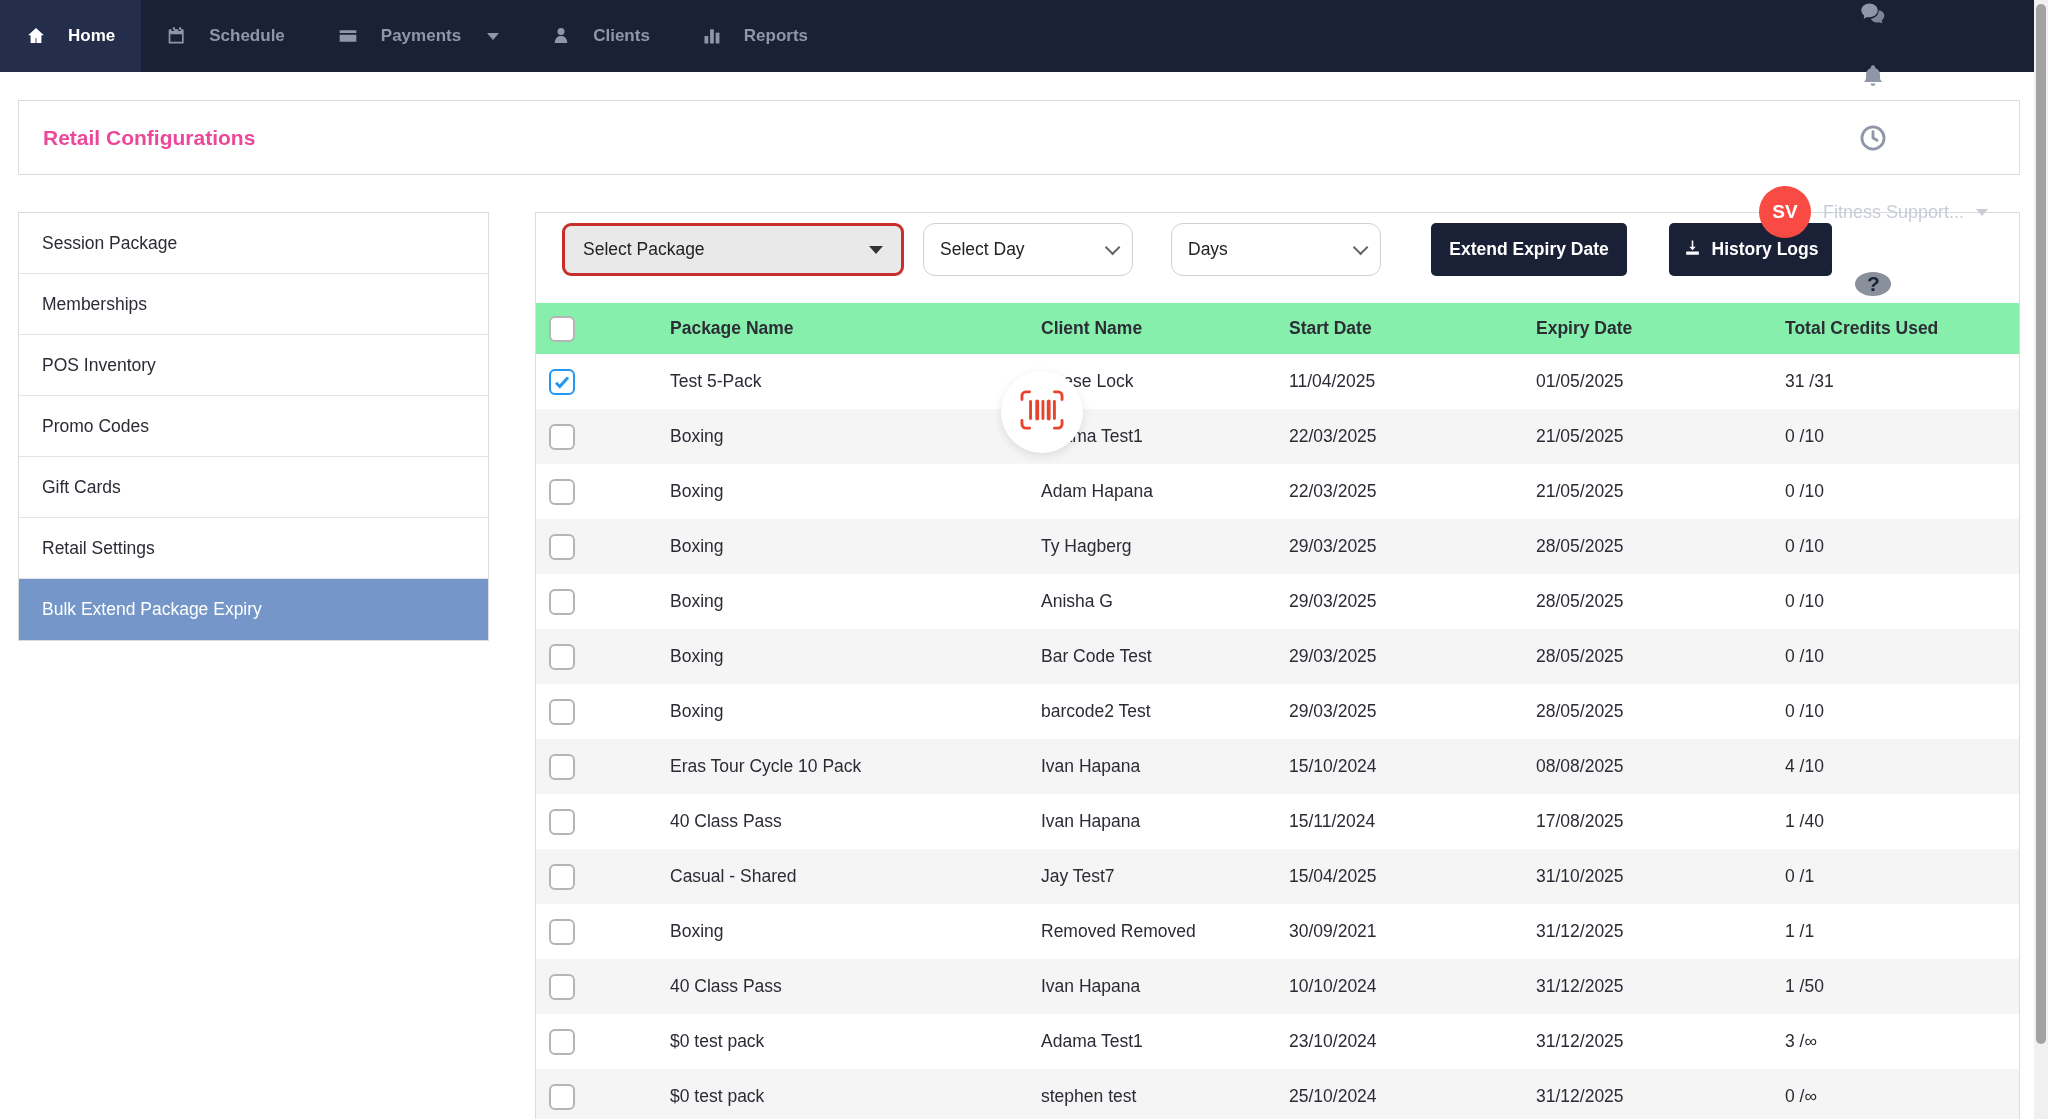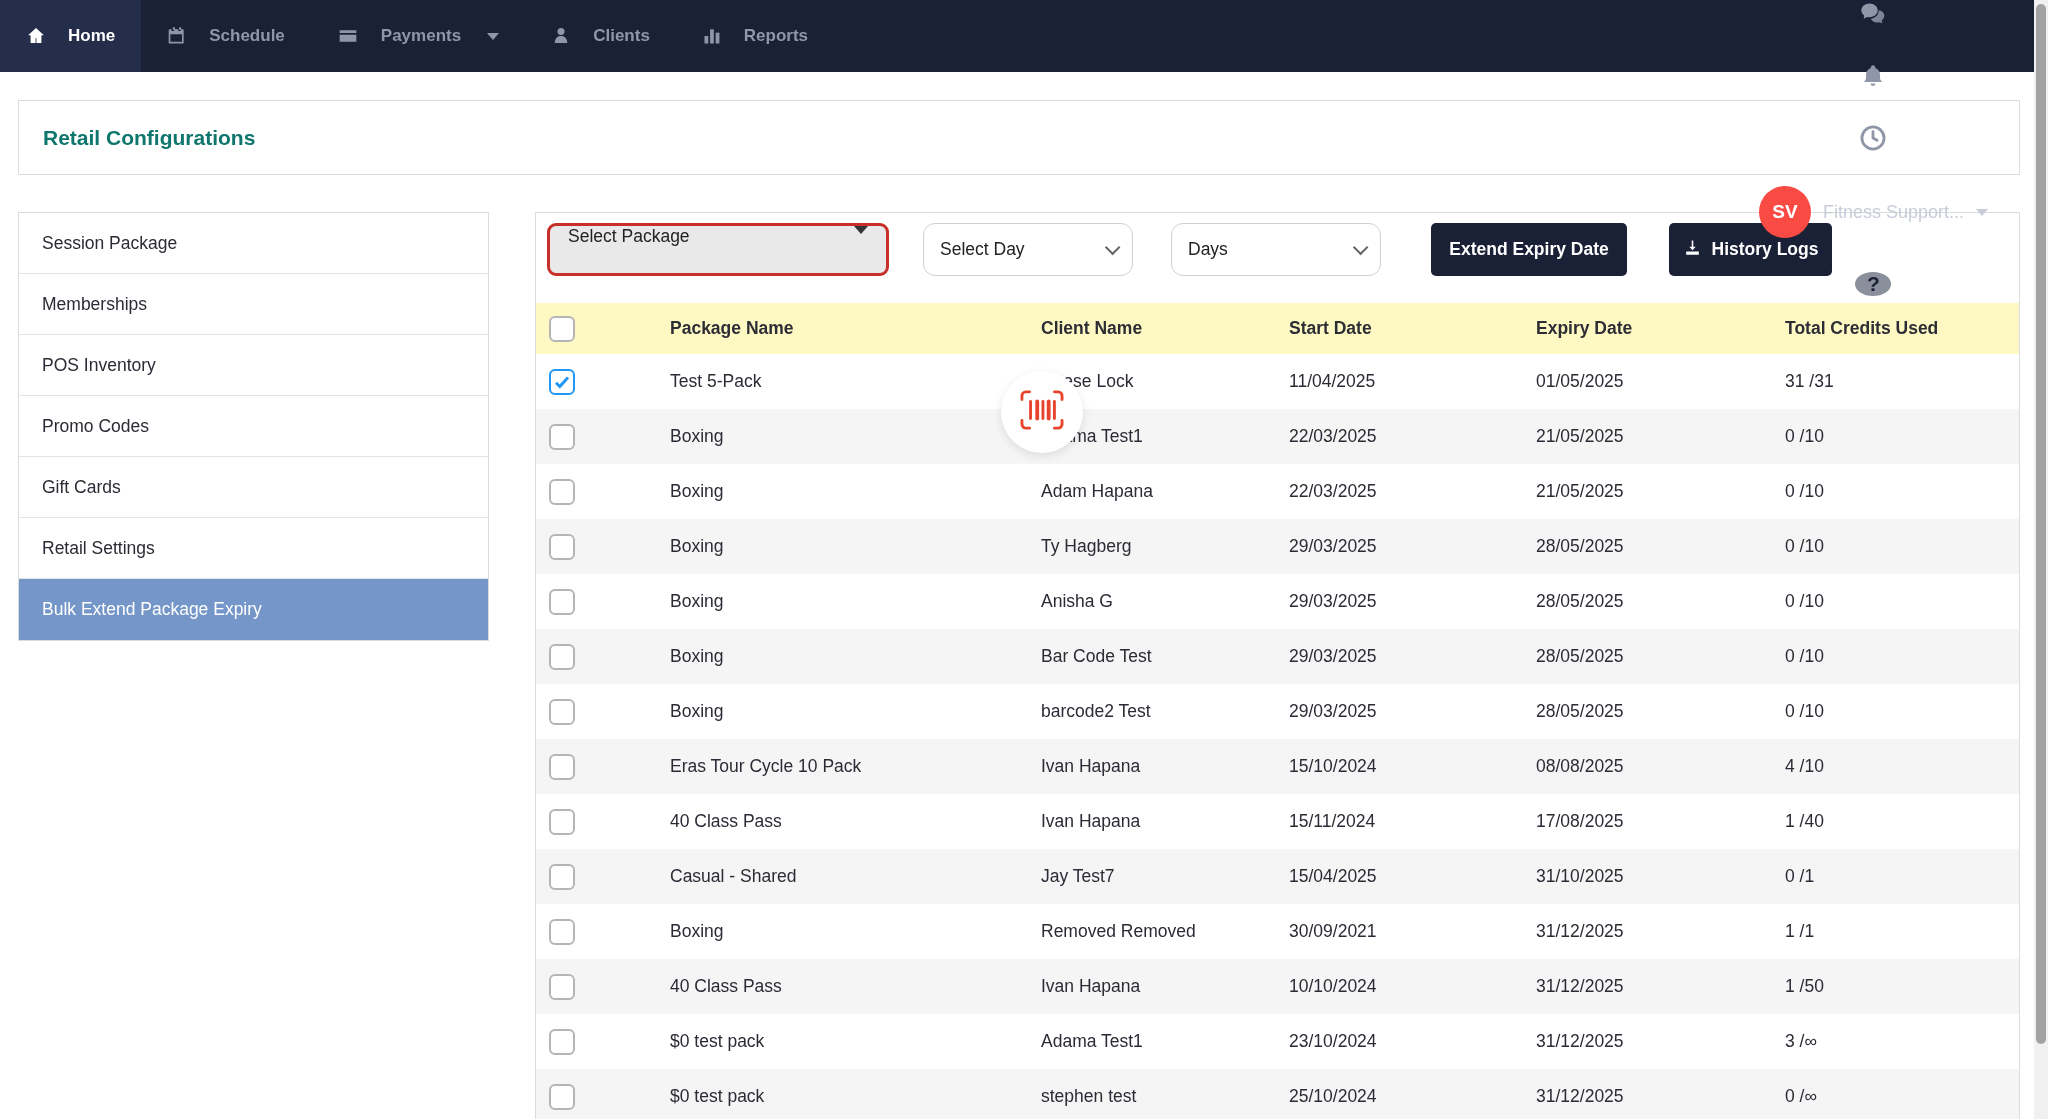--- a/index.html
+++ b/index.html
@@ -34,39 +34,39 @@
   
   .scrollbar-track { position:absolute; right:0; top:0; width:14px; height:1119px;
     background:#f1f1f1; z-index:9; }
   .scrollbar-thumb { position:absolute; left:2px; top:4px; width:10px; height:1040px;
     background:#a2a2a2; border-radius:6px; }
 
   
   .card { position:absolute; background:#fff; border:1px solid #dcdcdc; }
   .title-card { left:18px; top:100px; width:2002px; height:75px;
     display:flex; align-items:center; padding-left:24px; }
-  .page-title { font-size:21px; font-weight:bold; color:#0f766e; }
+  .page-title { font-size:21px; font-weight:bold; color:#ec4899; }
 
   
   .sidebar-card { left:18px; top:212px; width:471px; }
   .side-item { height:61px; display:flex; align-items:center; padding-left:23px;
     font-size:17.5px; border-bottom:1px solid #e4e4e4; cursor:pointer;
     background:#fff; color:#2b2b35;text-align:right; }
   .side-item:last-child { border-bottom:none; }
   .side-item.active { background:#7596c8; color:#fff; }
 
   
   .main-card { left:535px; top:212px; width:1485px; height:908px;
     border-bottom:none; }
 
   
   .filter-row { position:absolute; left:0; top:10px; width:100%; height:53px; }
-  .select-package { position:absolute; left:11px; top:0; width:342px; height:53px;
+  .select-package { position:absolute; left:26px; top:0; width:342px; height:53px;
     background:#e9e9e9; border:3px solid #c62f2a; border-radius:9px;
-    display:flex; justify-content:space-between;
+    display:flex; align-items:center; justify-content:space-between;
     padding:0 18px; font-size:17.5px; color:#222; cursor:pointer; }
   .sp-caret { width:0; height:0; border-left:7px solid transparent;
     border-right:7px solid transparent; border-top:8px solid #333; }
   .select-box { position:absolute; top:0; height:53px; width:210px;
     background:#fff; border:1px solid #cfcfcf; border-radius:12px;
     display:flex; align-items:center; justify-content:space-between;
     padding:0 16px; font-size:17.5px; color:#222; cursor:pointer; }
   .select-day { left:387px; }
   .select-days { left:635px; }
   .chev { width:11px; height:11px; border-right:2px solid #666;
@@ -76,21 +76,21 @@
     display:flex; align-items:center; justify-content:center; gap:10px;
     cursor:pointer; font-family:"Liberation Sans", sans-serif; }
   .btn-extend { left:895px; width:196px; }
   .btn-history { left:1133px; width:163px; }
 
   
   .table { position:absolute; left:0; top:90px; width:1483px; }
   .trow { display:grid;
     grid-template-columns:134px 371px 248px 247px 249px auto;
     align-items:center; height:55px; font-size:17.5px; }
-  .thead { background:#fef9c3; height:51px; font-weight:bold; color:#2d2d35; }
+  .thead { background:#86efac; height:51px; font-weight:bold; color:#2d2d35; }
   .tbody .trow:nth-child(even) { background:#f5f5f5; }
   .cb-cell { padding-left:13px; }
   .cb { width:26px; height:26px; border:2px solid #b5b5b5; border-radius:6px;
     background:#fff; cursor:pointer; display:flex; align-items:center;
     justify-content:center; }
   .cb svg { display:none; }
   .cb.checked { border-color:#2196f3; }
   .cb.checked svg { display:block; }
 
   

